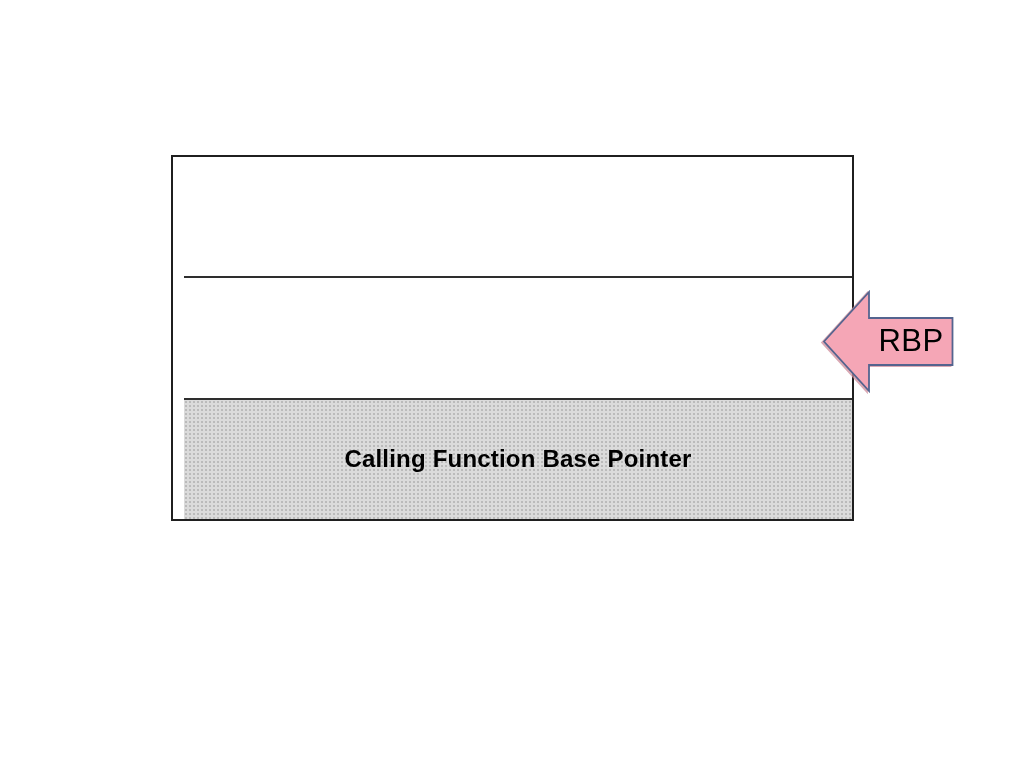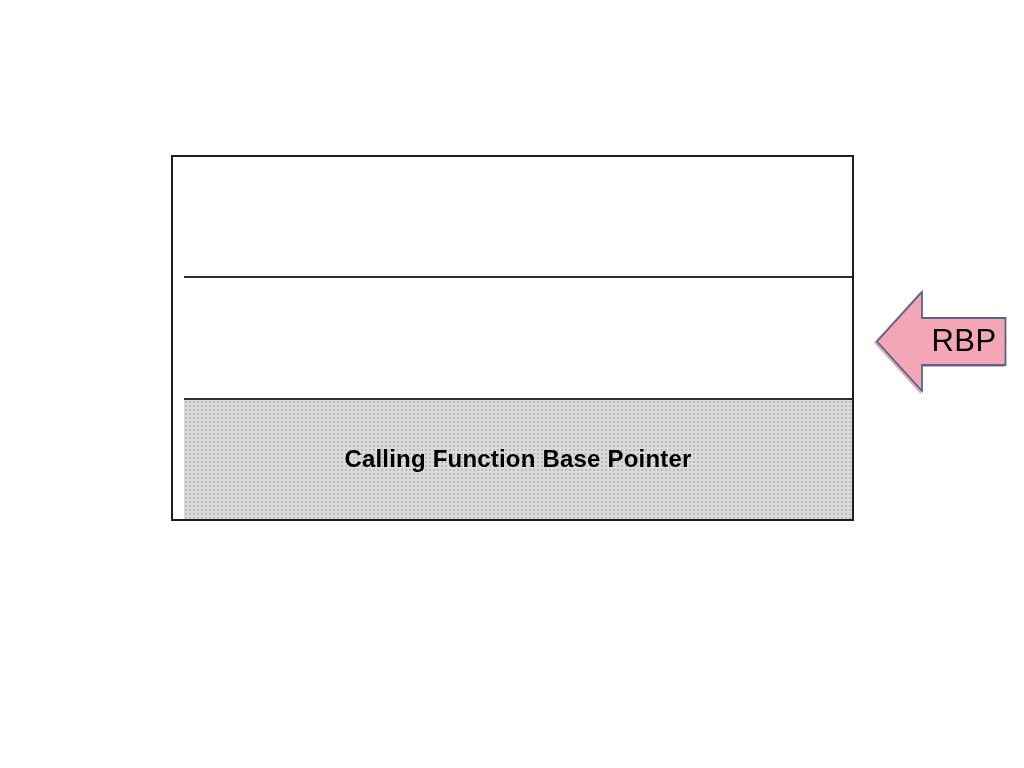--- a/index.html
+++ b/index.html
@@ -60,21 +60,21 @@
     font-weight: 700;
     font-size: 24px;
     color: var(--label-color);
     letter-spacing: 0.2px;
     white-space: nowrap;
   }
 
   
   .rbp-arrow {
     position: absolute;
-    left: 876px;
+    left: 823px;
     top: 291px;
     width: 131px;
     height: 101px;
   }
   .arrow-shape {
     position: absolute;
     inset: 0;
     width: 100%;
     height: 100%;
     overflow: visible;

